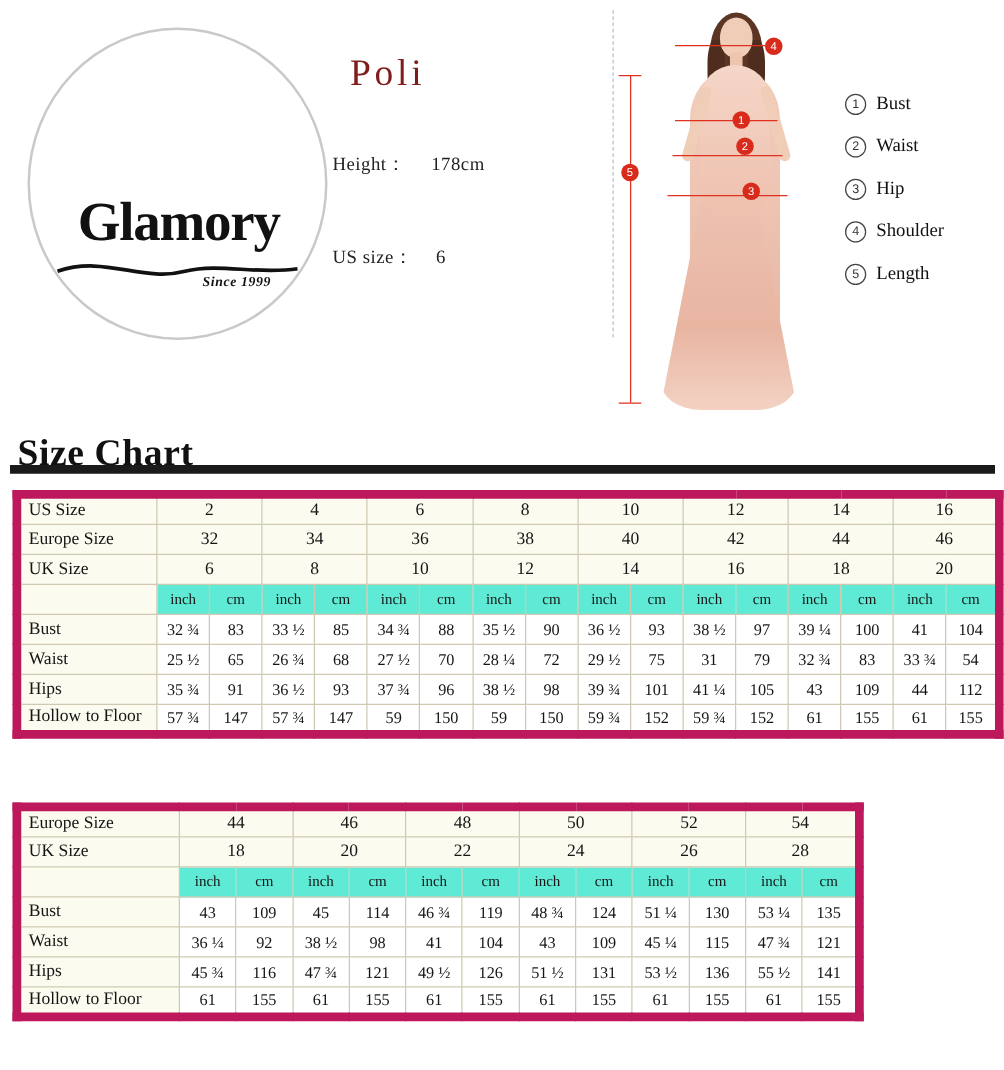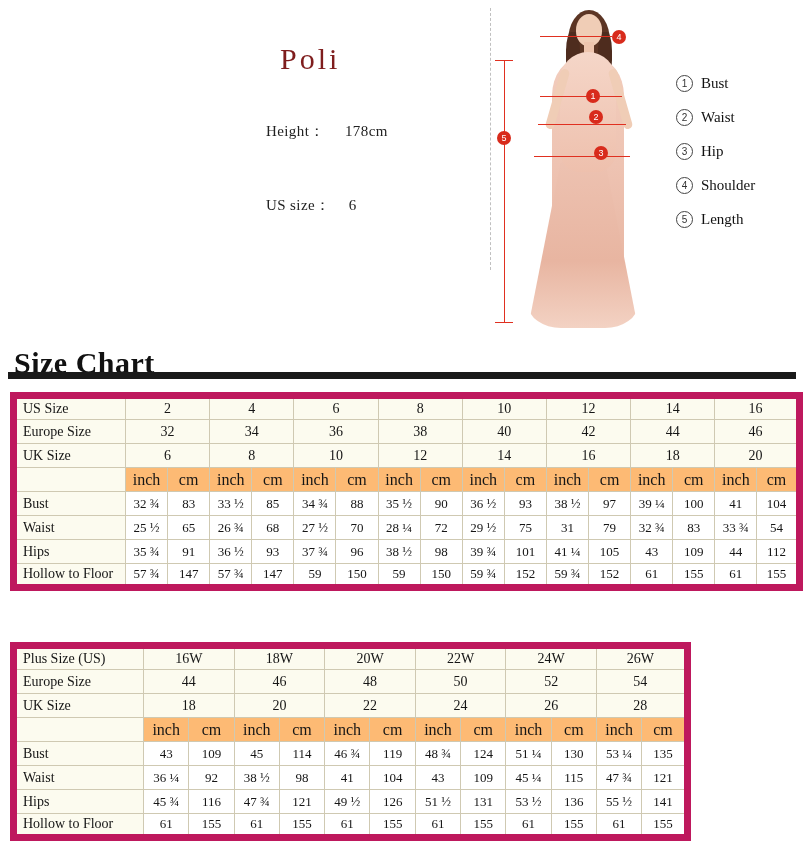--- a/index.html
+++ b/index.html
@@ -288,34 +288,42 @@
     text-align: left;
     padding-left: 6px;
     background: #fcfbef;
     font-size: 14px;
   }
   .tbl td.hdr {
     background: #fcfbef;
     font-size: 14px;
   }
   .tbl td.unit {
-    background: #fdba74;
-    font-size: 16px;
+    background: #5eead4;
+    font-size: 12px;
   }
   .tbl td.blank {
     background: #fcfbef;
   }
   #table1 { top: 392px; width: 786px; }
   #table2 { top: 642px; width: 674px; }
 </style>
 </head>
 <body>
 
 <div class="top">
 
+  <div class="logo-wrap">
+    <div class="logo-circle"></div>
+    <div class="logo-text">Glamory</div>
+    <svg class="logo-swoosh" viewBox="0 0 196 18">
+      <path d="M2 9 C 40 -4, 70 18, 104 9 C 132 2, 160 12, 194 7" stroke="#111" stroke-width="3" fill="none"></path>
+    </svg>
+    <div class="logo-since">Since 1999</div>
+  </div>
 
   <div class="prod-title">Poli</div>
 
   <div class="spec s1">
     <span>Height：</span>
     <span style="display:inline-block;width:12px"></span>
     <span>178cm</span>
   </div>
   <div class="spec s3">
     <span>US size：</span>
@@ -521,29 +529,20 @@
   </tbody>
 </table>
 
 <table class="tbl" id="table2">
   <colgroup>
     <col style="width:130px">
     <col span="12" style="width:45.3px">
   </colgroup>
   <tbody>
     <tr>
-      <td class="lbl">Plus Size (US)</td>
-      <td class="hdr" colspan="2">16W</td>
-      <td class="hdr" colspan="2">18W</td>
-      <td class="hdr" colspan="2">20W</td>
-      <td class="hdr" colspan="2">22W</td>
-      <td class="hdr" colspan="2">24W</td>
-      <td class="hdr" colspan="2">26W</td>
-    </tr>
-    <tr>
       <td class="lbl">Europe Size</td>
       <td class="hdr" colspan="2">44</td>
       <td class="hdr" colspan="2">46</td>
       <td class="hdr" colspan="2">48</td>
       <td class="hdr" colspan="2">50</td>
       <td class="hdr" colspan="2">52</td>
       <td class="hdr" colspan="2">54</td>
     </tr>
     <tr>
       <td class="lbl">UK Size</td>

